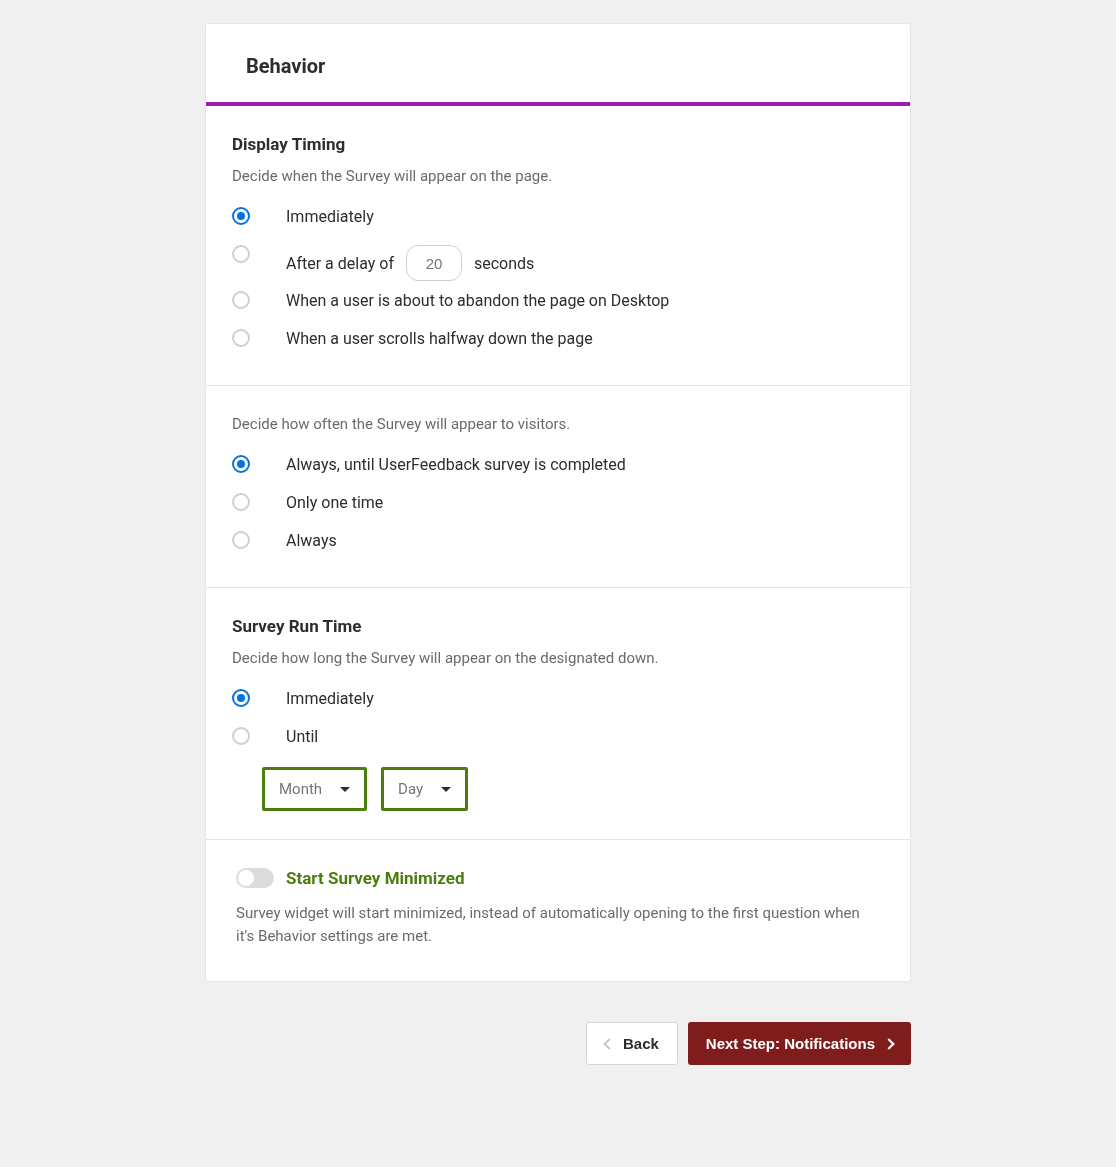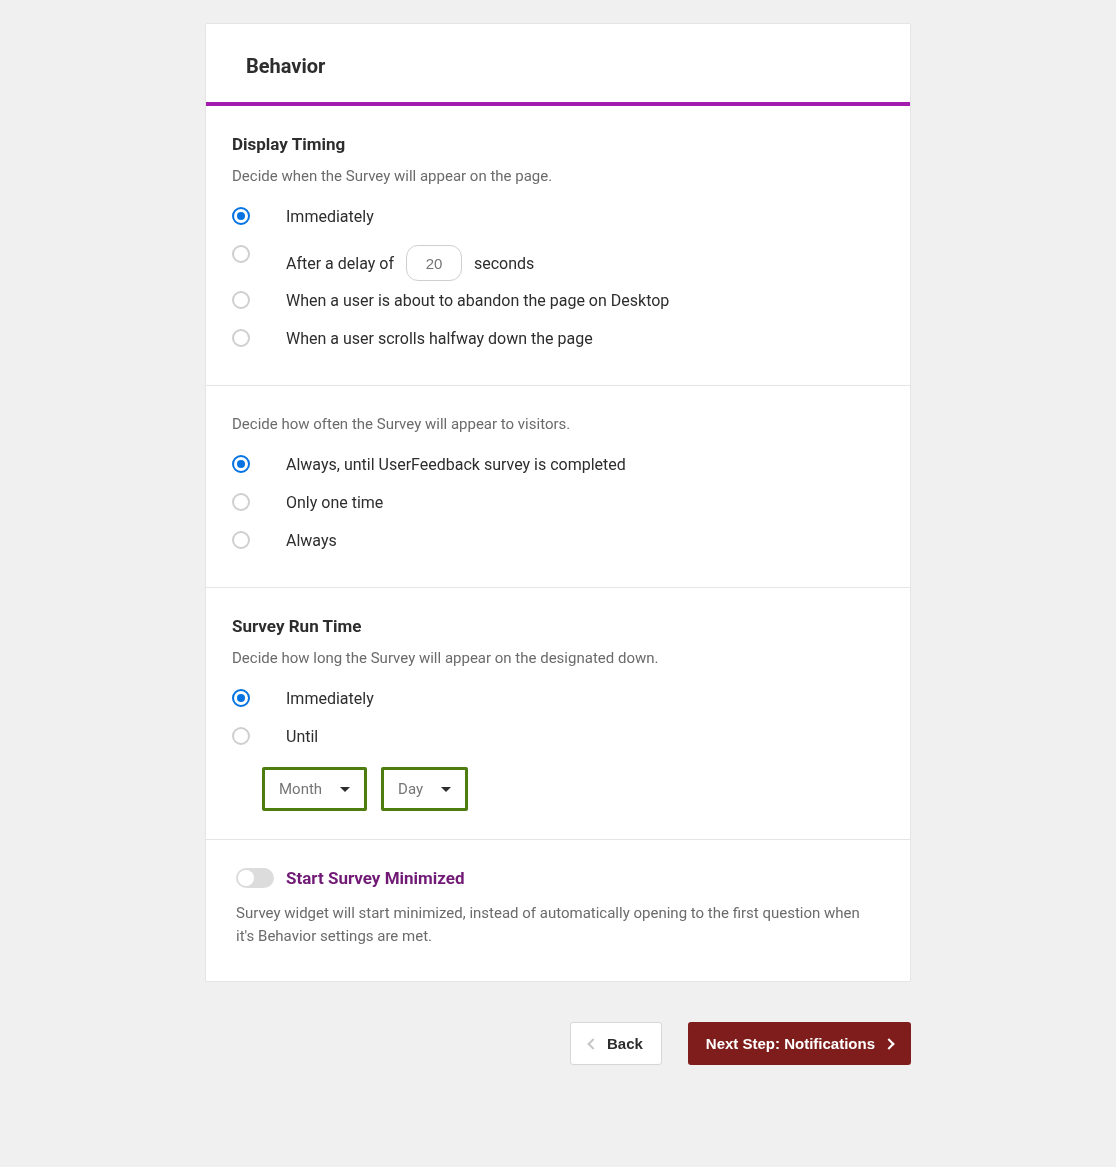--- a/index.html
+++ b/index.html
@@ -146,33 +146,33 @@
       height: 16px;
       background: #ffffff;
       border-radius: 50%;
       position: absolute;
       top: 2px;
       left: 2px;
     }
     .toggle-label {
       font-size: 17px;
       font-weight: 700;
-      color: #701a75;
+      color: #4d7c0f;
     }
     .toggle-desc {
       font-size: 15px;
       color: #6b6b6b;
       line-height: 1.5;
     }
     .footer {
       width: 706px;
       margin: 40px auto 0;
       display: flex;
       justify-content: flex-end;
-      gap: 26px;
+      gap: 10px;
     }
     .btn {
       display: flex;
       align-items: center;
       gap: 10px;
       font-size: 15px;
       font-weight: 700;
       padding: 12px 18px;
       border-radius: 3px;
       cursor: pointer;

